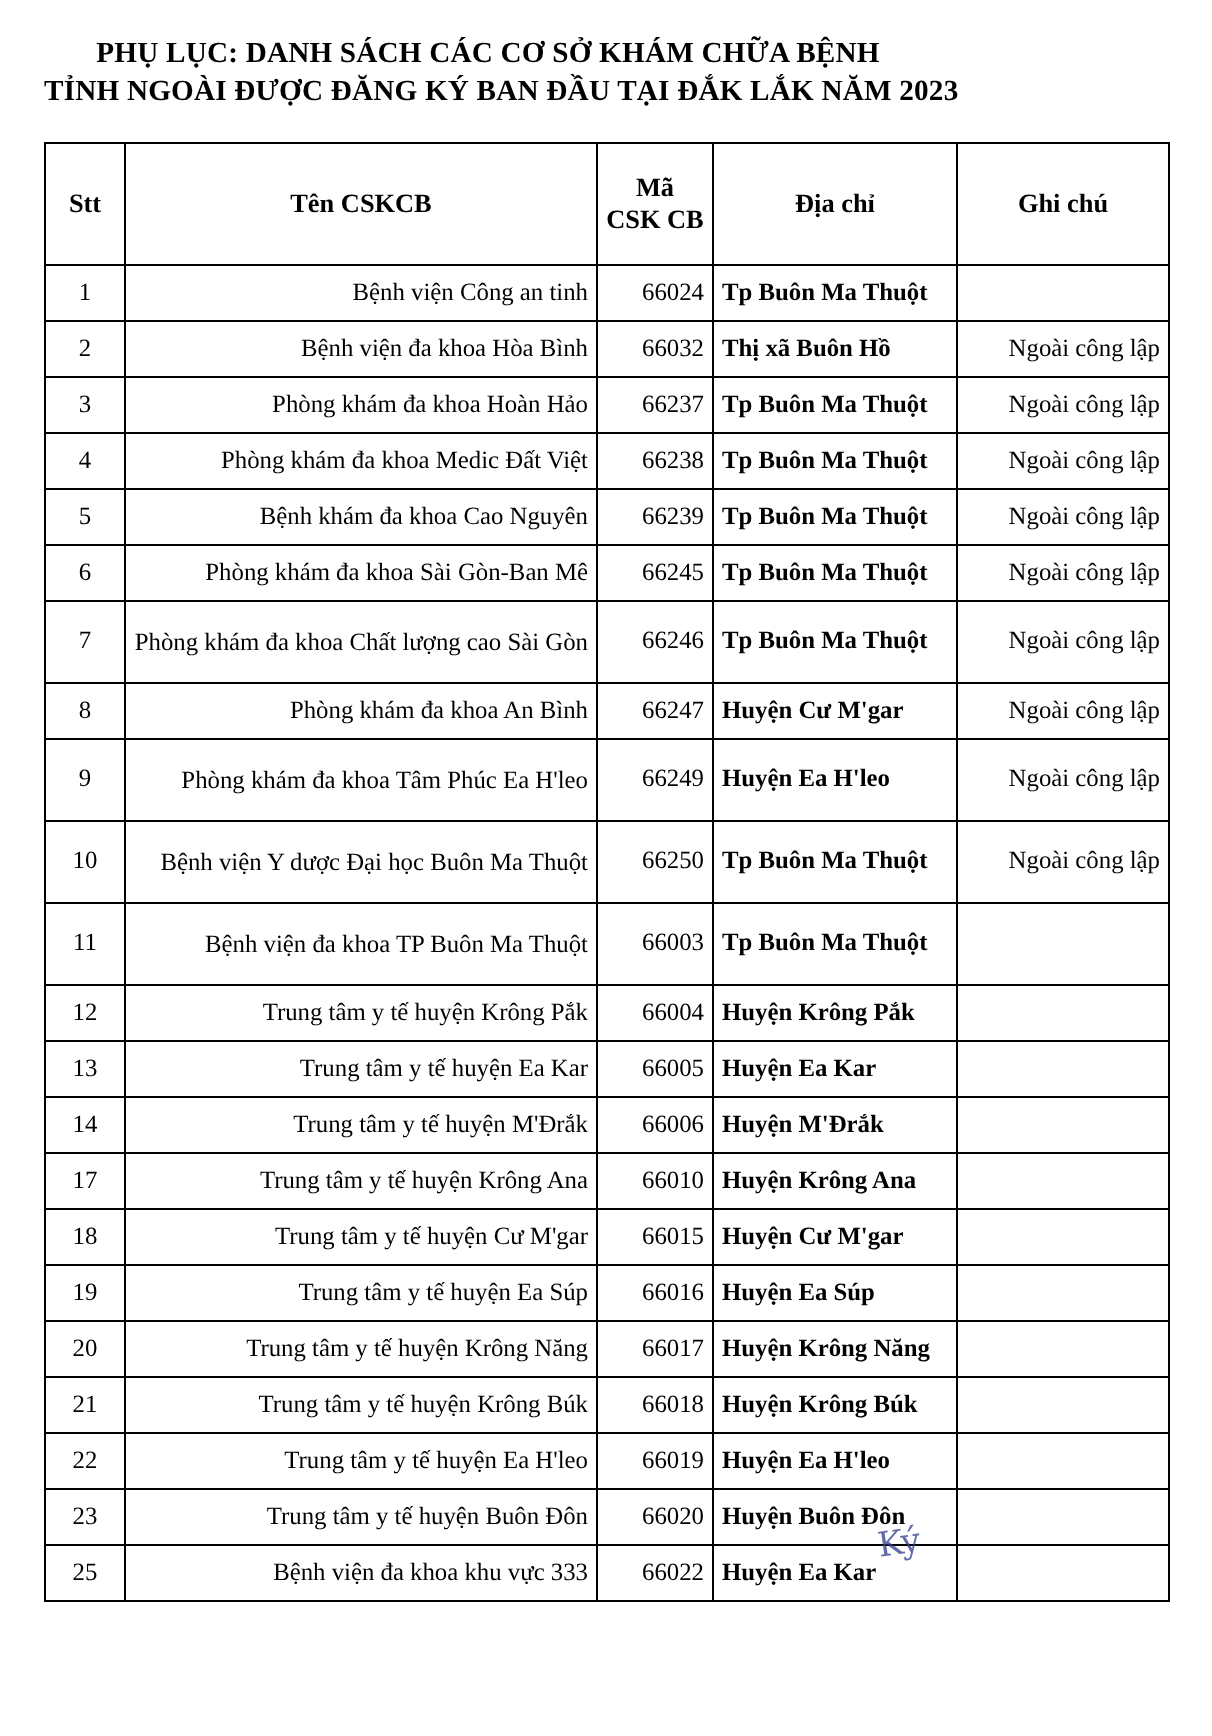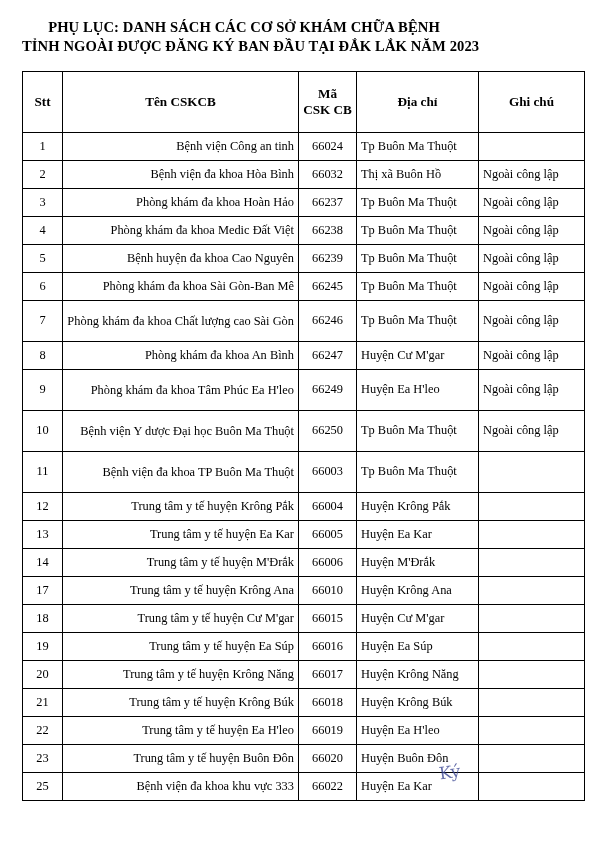--- a/index.html
+++ b/index.html
@@ -58,28 +58,29 @@
   col.c-note { width: 106px; }
   td.stt {
     text-align: center;
   }
   td.name {
     text-align: right;
     padding-left: 6px;
     line-height: 1.18;
   }
   td.code {
-    text-align: center;
+    text-align: right;
   }
   td.addr {
     text-align: left;
     padding-left: 6px;
+    font-weight: bold;
   }
   td.note {
-    text-align: left;
+    text-align: right;
     padding-left: 6px;
   }
   tr.r1 td { height: 23px; }
   tr.r2 td { height: 36px; }
   .signature {
     position: absolute;
     right: 28px;
     bottom: 86px;
     color: #2f3b8c;
     font-size: 17px;
@@ -139,21 +140,21 @@
         </tr>
         <tr class="r1">
           <td class="stt">4</td>
           <td class="name">Phòng khám đa khoa Medic Đất Việt</td>
           <td class="code">66238</td>
           <td class="addr">Tp Buôn Ma Thuột</td>
           <td class="note">Ngoài công lập</td>
         </tr>
         <tr class="r1">
           <td class="stt">5</td>
-          <td class="name">Bệnh huyện đa khoa Cao Nguyên</td>
+          <td class="name">Bệnh khám đa khoa Cao Nguyên</td>
           <td class="code">66239</td>
           <td class="addr">Tp Buôn Ma Thuột</td>
           <td class="note">Ngoài công lập</td>
         </tr>
         <tr class="r1">
           <td class="stt">6</td>
           <td class="name">Phòng khám đa khoa Sài Gòn-Ban Mê</td>
           <td class="code">66245</td>
           <td class="addr">Tp Buôn Ma Thuột</td>
           <td class="note">Ngoài công lập</td>

